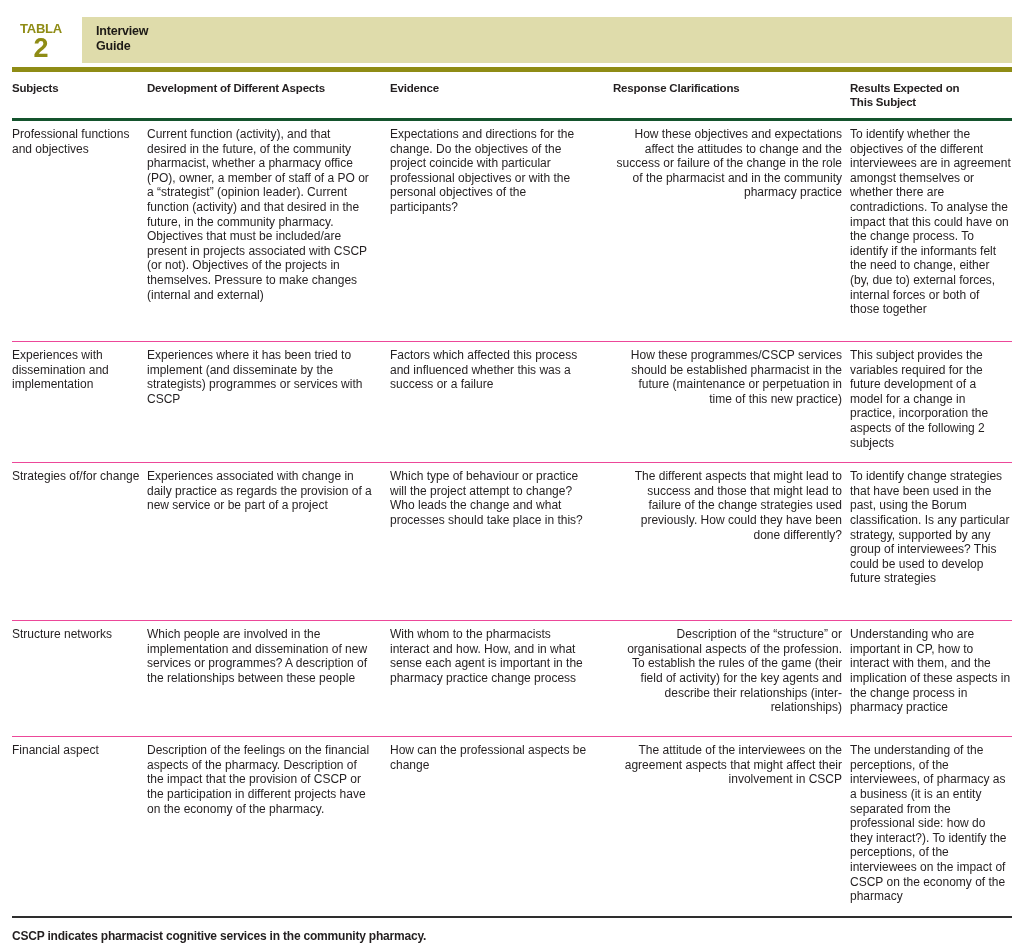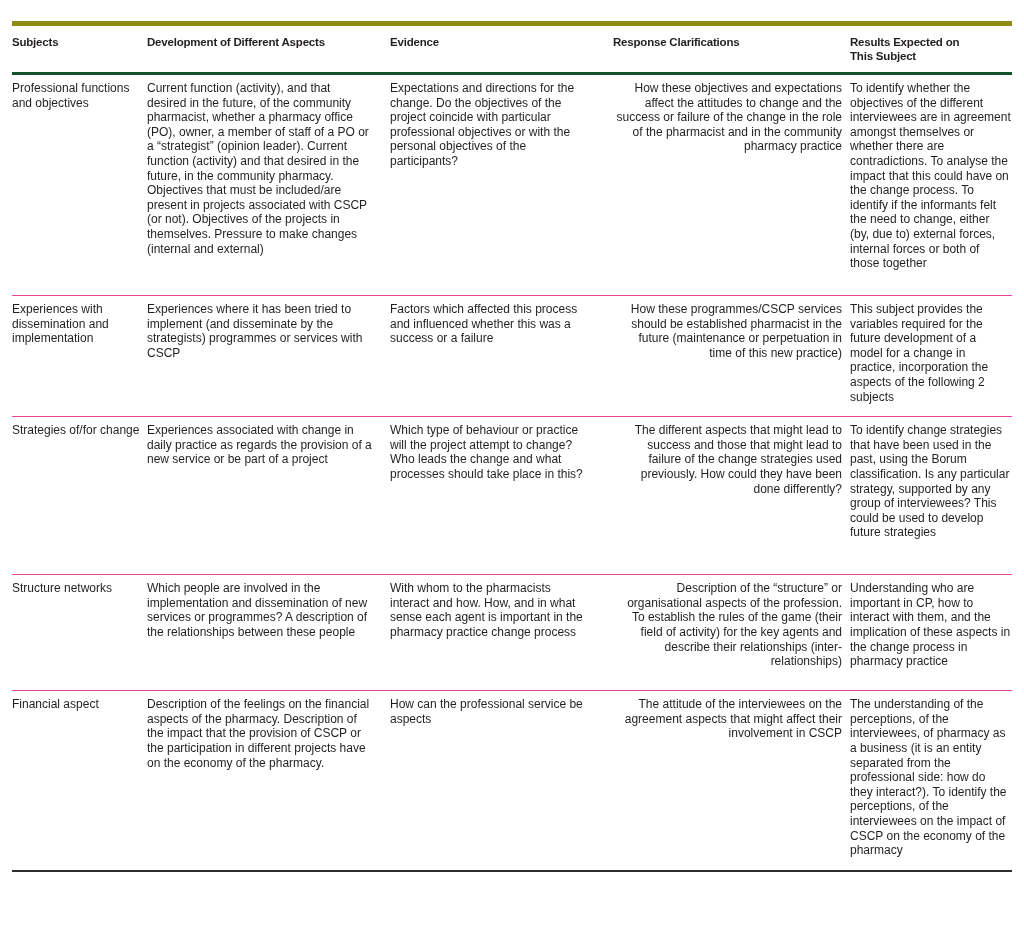--- a/index.html
+++ b/index.html
@@ -99,20 +99,30 @@
     font-size: 12px;
     letter-spacing: -0.2px;
     padding-top: 11px;
   }
 </style>
 </head>
 <body>
 
 <div class="page">
 
+  <div class="header-row">
+    <div class="tabla-block">
+      <div class="tabla-label">TABLA</div>
+      <div class="tabla-number">2</div>
+    </div>
+    <div class="banner">
+      <div class="banner-title">Interview
+Guide</div>
+    </div>
+  </div>
   <div class="accent-rule"></div>
 
   <table class="guide">
     <colgroup>
       <col class="c1">
         <col class="c2">
         <col class="c3">
         <col class="c4">
         <col class="c5">
     </colgroup>
@@ -151,21 +161,22 @@
       <tr class="r4">
         <td class="c1pad">Structure networks</td>
         <td class="c2pad">Which people are involved in the implementation and dissemination of new services or programmes? A description of the relationships between these people</td>
         <td class="c3pad">With whom to the pharmacists interact and how. How, and in what sense each agent is important in the pharmacy practice change process</td>
         <td class="c4pad">Description of the “structure” or organisational aspects of the profession. To establish the rules of the game (their field of activity) for the key agents and describe their relationships (inter-relationships)</td>
         <td class="c5pad">Understanding who are important in CP, how to interact with them, and the implication of these aspects in the change process in pharmacy practice</td>
       </tr>
       <tr class="r5">
         <td class="c1pad">Financial aspect</td>
         <td class="c2pad">Description of the feelings on the financial aspects of the pharmacy. Description of the impact that the provision of CSCP or the participation in different projects have on the economy of the pharmacy.</td>
-        <td class="c3pad">How can the professional service be aspects</td>
+        <td class="c3pad">How can the professional aspects be change</td>
         <td class="c4pad">The attitude of the interviewees on the agreement aspects that might affect their involvement in CSCP</td>
         <td class="c5pad">The understanding of the perceptions, of the interviewees, of pharmacy as a business (it is an entity separated from the professional side: how do they interact?). To identify the perceptions, of the interviewees on the impact of CSCP on the economy of the pharmacy</td>
       </tr>
     </tbody>
   </table>
 
+  <div class="footnote">CSCP indicates pharmacist cognitive services in the community pharmacy.</div>
 
 </div>
 
 </body></html>

